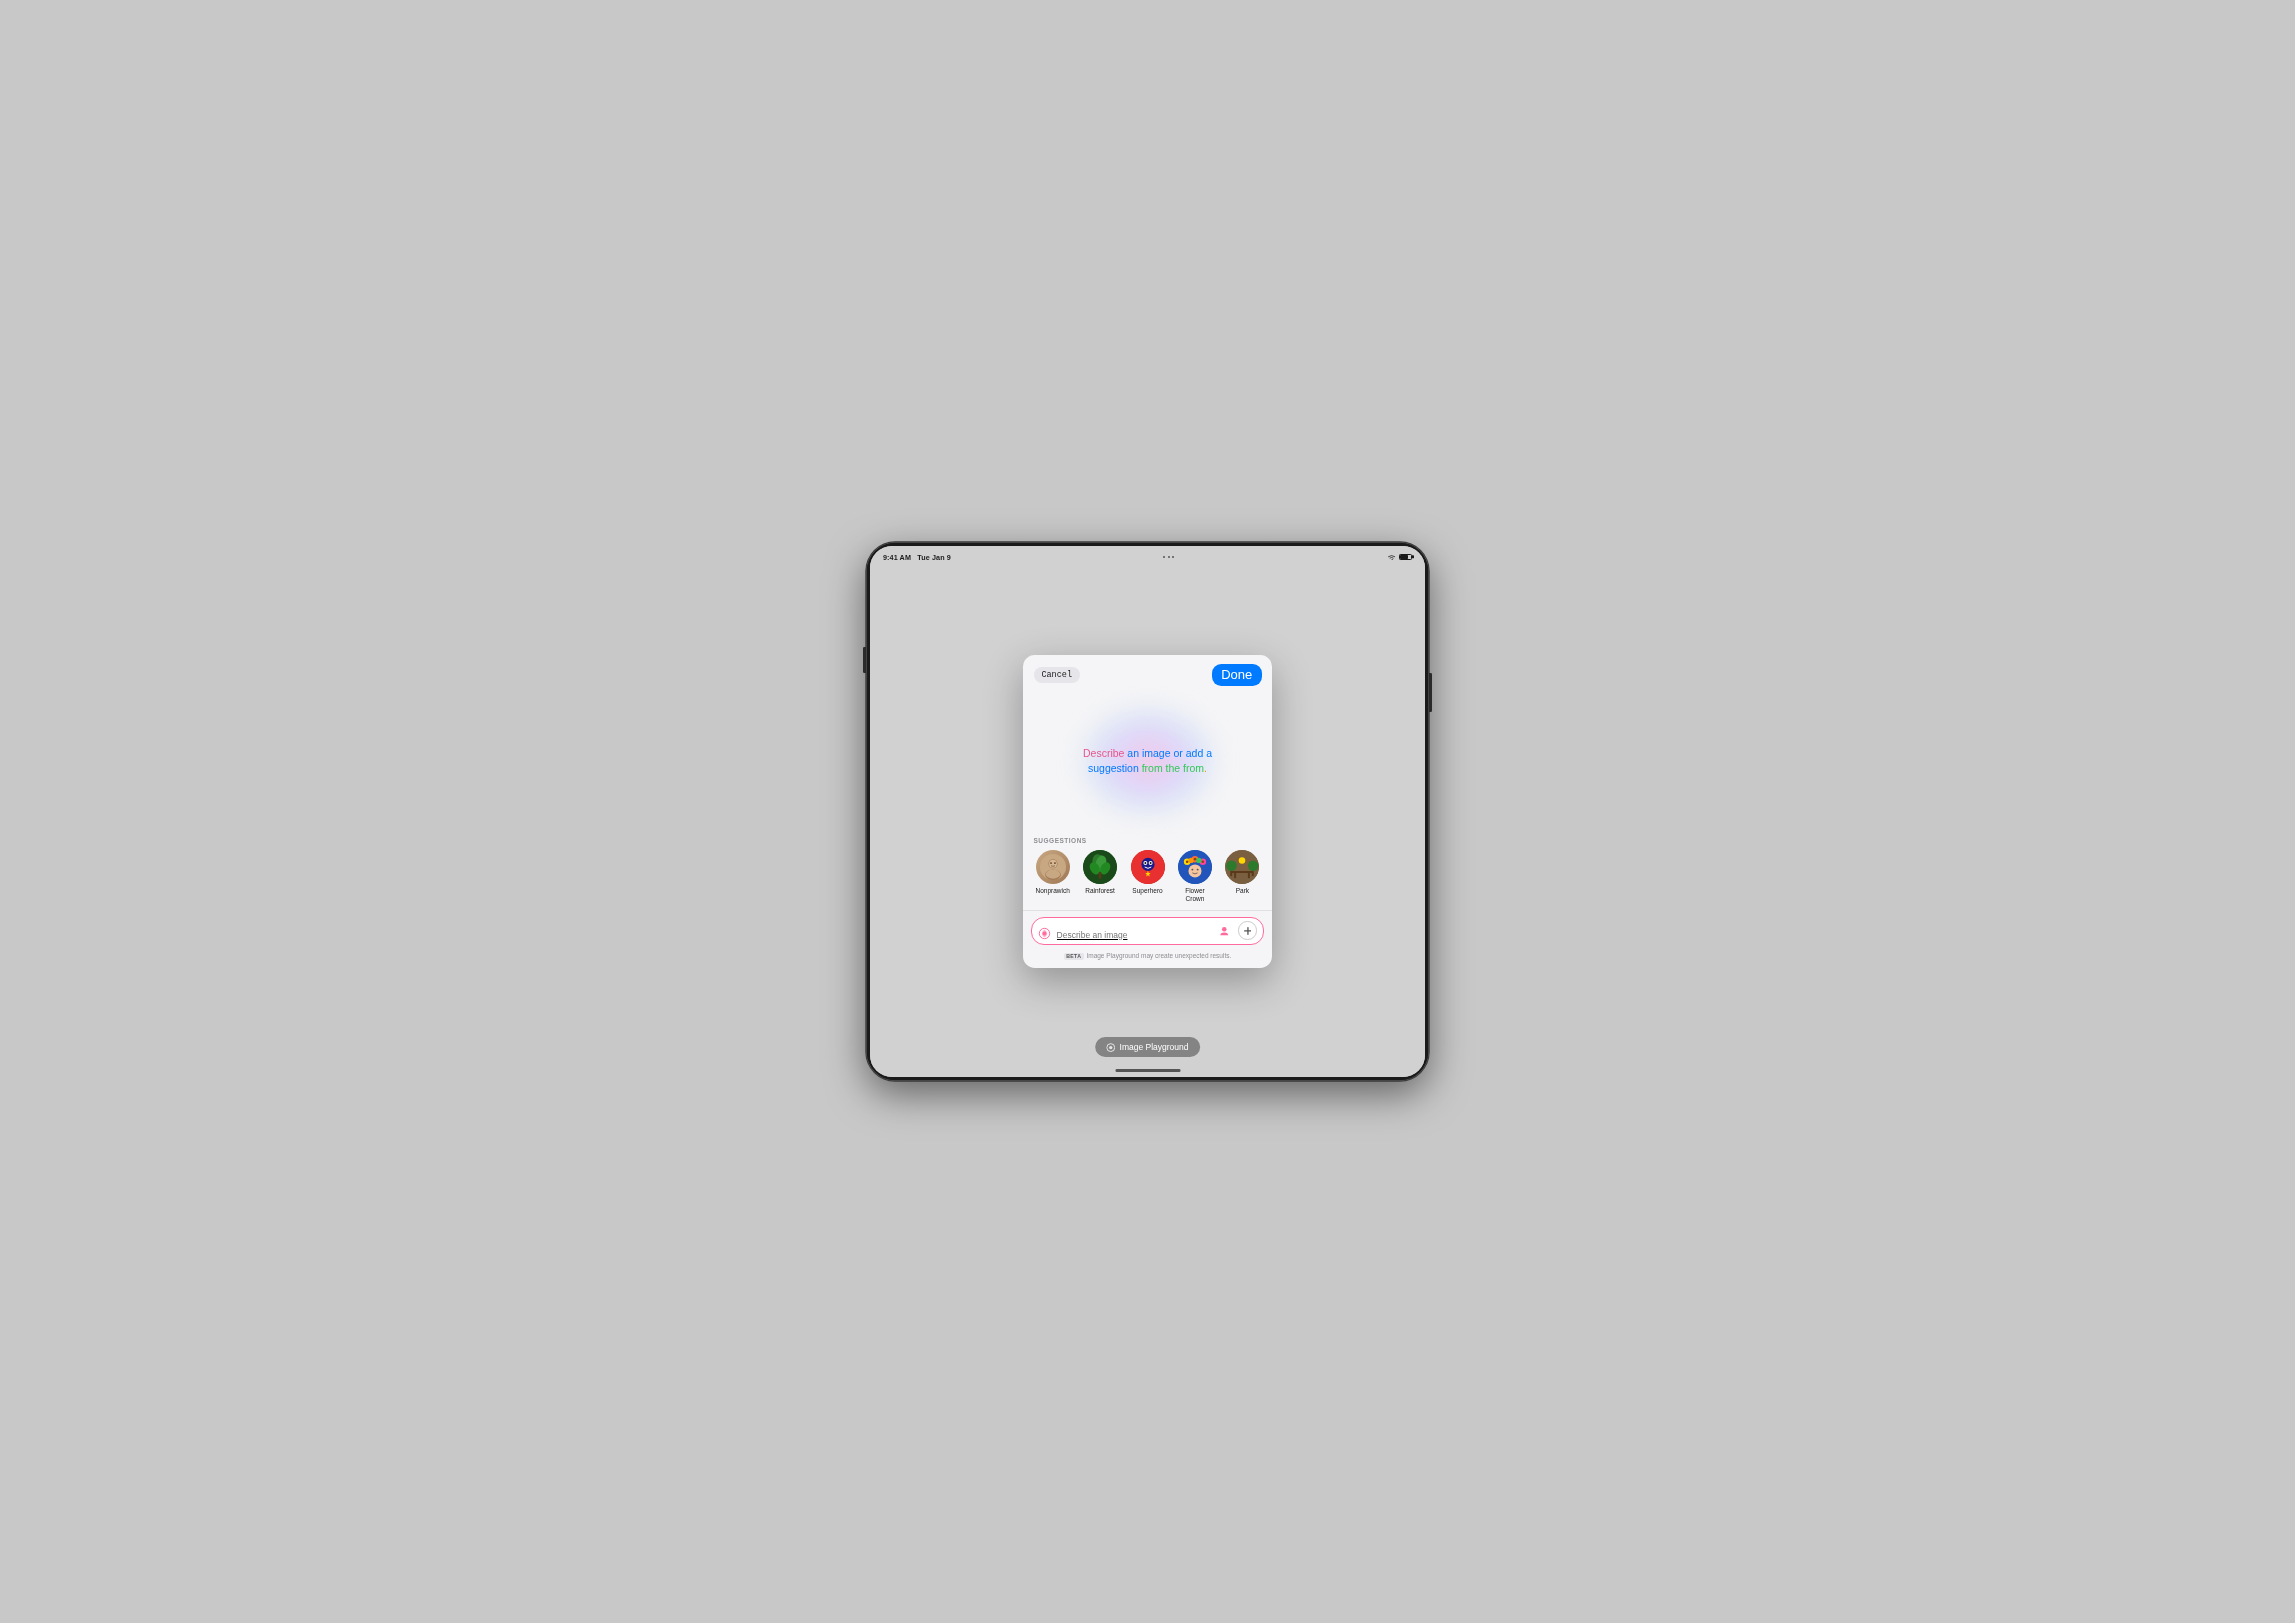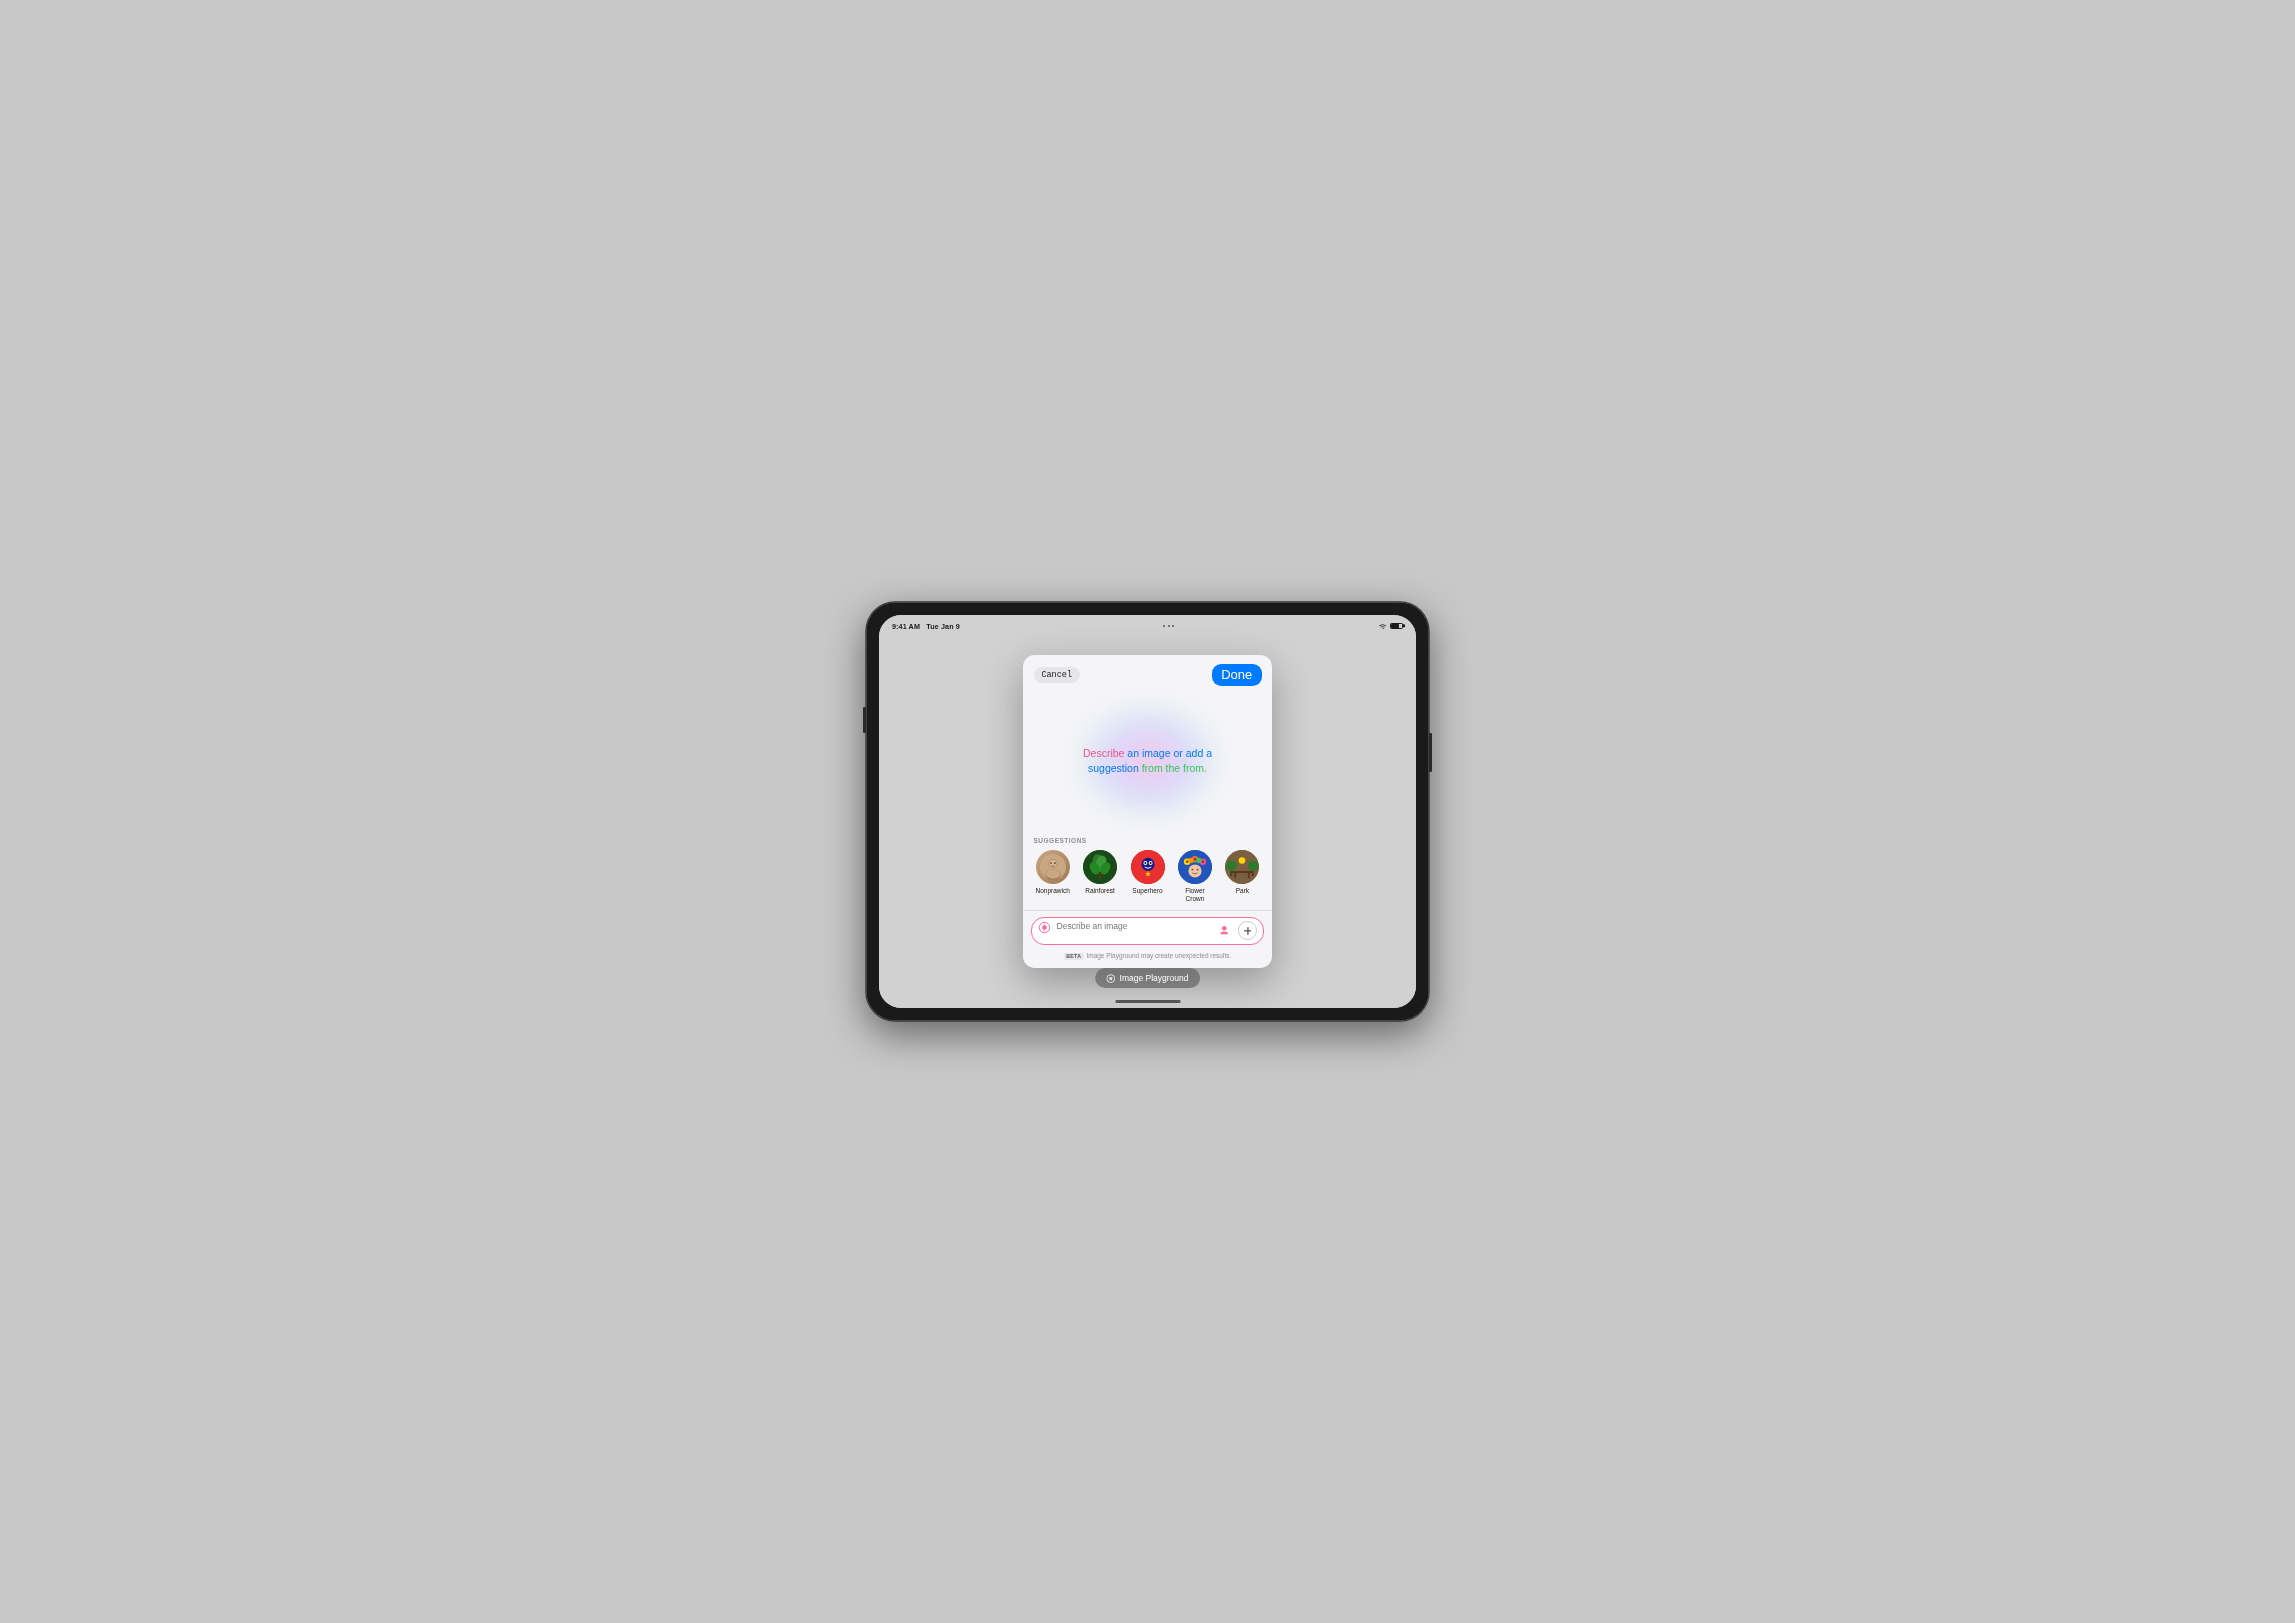--- a/index.html
+++ b/index.html
@@ -8,24 +8,24 @@
       background: #c8c8c8;
       display: flex;
       align-items: center;
       justify-content: center;
       min-height: 100vh;
       font-family: -apple-system, BlinkMacSystemFont, 'SF Pro Text', 'Helvetica Neue', sans-serif;
     }
 
     .device-frame {
       width: 563px;
-      height: 419px;
+      height: 539px;
       background: #1a1a1a;
       border-radius: 29px;
-      padding: 13px;
+      padding: 4px;
       box-shadow:
         0 0 0 0.7px #3a3a3a,
         0 13px 39px rgba(0,0,0,0.5),
         inset 0 0 0 0.7px #555;
       position: relative;
     }
 
     .device-inner {
       width: 100%;
       height: 100%;
@@ -340,26 +340,27 @@
     }
 
     
     .input-area {
       padding: 5.2px 7.9px 3.9px;
       border-top: 0.7px solid #e0e0e0;
     }
 
     .input-row {
       display: flex;
-      align-items: flex-start;
+      align-items: flex-end;
       background: white;
       border: 1px solid #ff6b9d;
       border-radius: 13px;
       padding: 3.9px 6.5px;
       gap: 5.2px;
+      text-decoration: underline;
     }
 
     .input-icon {
       width: 13px;
       height: 13px;
       flex-shrink: 0;
     }
 
     .text-input {
       flex: 1;

